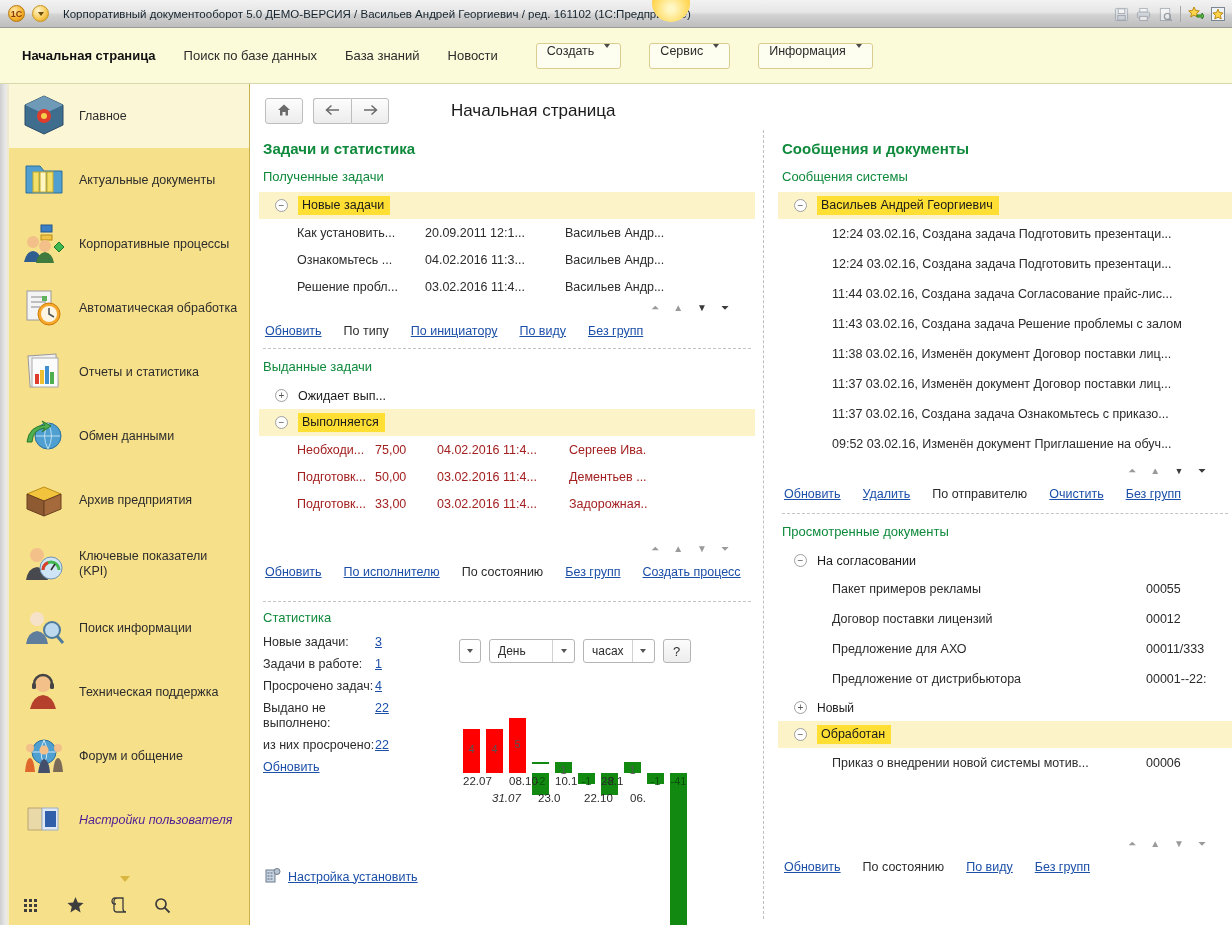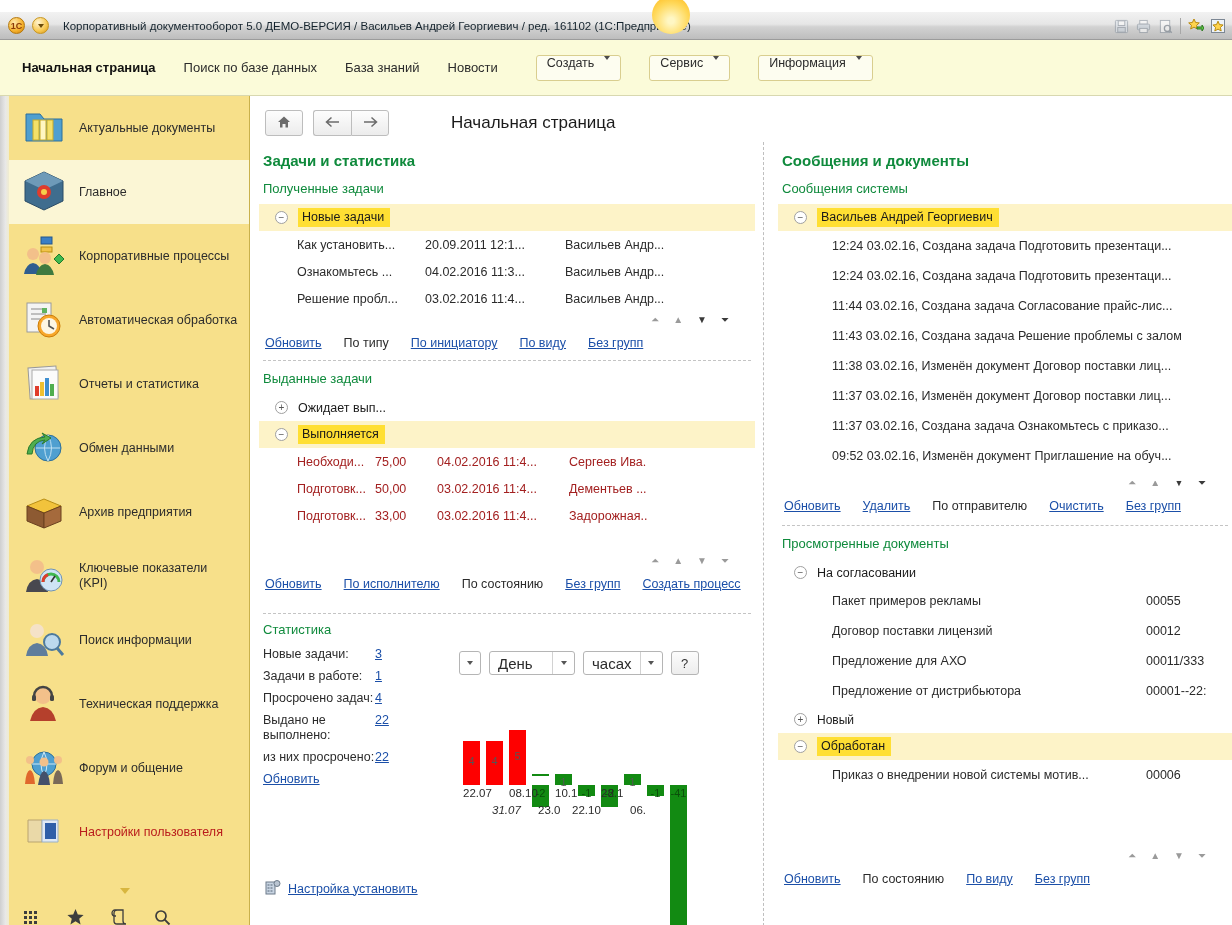--- a/index.html
+++ b/index.html
@@ -5,21 +5,21 @@
   * { box-sizing: border-box; }
   html, body { margin:0; padding:0; }
   body {
     width:1232px; height:925px;
     font-family:"Liberation Sans", sans-serif;
     font-size:12px;
     background:#ffffff;
     overflow:hidden;
     color:#1a1a1a;
   }
-  .app { position:relative; width:1232px; height:829px;margin-top:12px; }
+  .app { position:relative; width:1232px; height:829px; }
 
   
   .titlebar {
     position:absolute; left:0; top:0; width:1232px; height:28px;
     background:linear-gradient(to bottom,#f2f2f2 0%,#e6e6e6 45%,#d2d2d2 55%,#bdbdbd 100%);
     border-bottom:1px solid #9b9b9b;
     display:flex; align-items:center;
   }
   .tb-logo {
     width:17px; height:17px; border-radius:50%; margin-left:8px;
@@ -68,21 +68,21 @@
   }
   .sb-edge { position:absolute; left:0; top:0; width:9px; height:100%;
     background:linear-gradient(to right,#cfcfcf,#e8e8e8 60%,#f0ecd0); }
   .sb-list { position:absolute; left:9px; top:0; right:0; bottom:45px; overflow:hidden; }
   .sb-item {
     display:flex; align-items:center; min-height:64px; padding:4px 10px 4px 12px; cursor:pointer;
   }
   .sb-item.active { background:#fbf6d5; }
   .sb-item .ico { width:48px; height:48px; flex:0 0 48px; margin-right:10px; position:relative; }
   .sb-item .lbl { font-size:12.5px; color:#2c2c2c; line-height:15px; }
-  .sb-item.faded .lbl { color:#b91c1c; }
+  .sb-item.faded .lbl { color:#4c1d95;font-style:italic; }
   .sb-more { position:absolute; left:0; right:0; bottom:40px; text-align:center; }
   .sb-more i { display:inline-block; width:0;height:0;border-left:5px solid transparent;border-right:5px solid transparent;border-top:6px solid #d8b63f; }
   .sb-bottom {
     position:absolute; left:9px; right:0; bottom:0; height:40px;
     display:flex; align-items:center; gap:26px; padding-left:14px;
   }
   .sb-bottom .bi { color:#3d3d3d; cursor:pointer; display:flex;align-items:center;justify-content:center; }
 
   
   .work { position:absolute; left:251px; top:84px; width:981px; height:841px; background:#fff; }
@@ -130,21 +130,21 @@
 
   
   .stats { display:flex; margin-top:6px; }
   .stats-left { width:200px; padding-left:4px; }
   .st-row { display:flex; margin-bottom:7px; }
   .st-row .k { width:112px; font-size:12.5px; color:#2b2b2b; line-height:15px; }
   .st-row .v { font-size:12.5px; color:#1b4fa8; text-decoration:underline; cursor:pointer;}
   .chartwrap { flex:1; position:relative; }
   .chart-toolbar { display:flex; align-items:center; gap:8px; padding-top:4px;}
   .ddbtn { height:24px; border:1px solid #b5b5b5; background:#fff; border-radius:3px; display:flex; align-items:center; }
-  .ddbtn .txt { padding:0 8px; font-size:15px; color:#2b2b2b; min-width:62px;}
+  .ddbtn .txt { padding:0 8px; font-size:12px; color:#2b2b2b; min-width:62px;}
   .ddbtn .arrowcell { width:22px; height:22px; border-left:1px solid #d2d2d2; display:flex;align-items:center;justify-content:center; }
   .ddbtn.small .arrowcell { border-left:none; width:20px; }
   .ddbtn i.dn { width:0;height:0;border-left:3.5px solid transparent;border-right:3.5px solid transparent;border-top:4px solid #555; }
   .helpbtn { width:28px;height:24px;border:1px solid #b5b5b5;border-radius:3px;background:linear-gradient(to bottom,#fcfcfc,#ededed);
     display:flex;align-items:center;justify-content:center; font-size:13px;color:#333; cursor:pointer;}
   .plot { position:relative; margin-top:18px; height:170px; width:250px; }
   .bar { position:absolute; }
   .bar .blabel { position:absolute; width:100%; text-align:center; font-size:11px; color:#555; }
   .xlab { position:absolute; font-size:11.5px; color:#2b2b2b; white-space:nowrap; }
   .tickline { position:absolute; height:2px; background:#128a12; }
@@ -224,37 +224,37 @@
     </div>
     <div class="cmd-btn" style="margin-left:14px">
       <span>Информация</span>
       <span class="car"></span>
     </div>
   </div>
 
   <div class="sidebar">
     <div class="sb-edge"></div>
     <div class="sb-list" id="sb-list">
+        <div class="sb-item active">
+          <span class="ico"><svg width="46" height="46" viewBox="0 0 46 46">
+              <polygon points="23,4 42,13 42,33 23,42 4,33 4,13" fill="#3f6d8e" stroke="#2a4c66"></polygon>
+              <polygon points="23,4 42,13 23,22 4,13" fill="#6e9ab8"></polygon>
+              <circle cx="23" cy="24" r="7" fill="#e03c2c"></circle>
+              <circle cx="23" cy="24" r="3" fill="#f5d04a"></circle>
+            </svg></span>
+          <span class="lbl">Главное</span>
+        </div>
         <div class="sb-item">
           <span class="ico"><svg width="46" height="46" viewBox="0 0 46 46">
               <path d="M5 10 h14 l4 5 h18 v22 H5 z" fill="#4f9fd0" stroke="#2d6f9b"></path>
               <rect x="12" y="16" width="6" height="20" fill="#f3e06a" stroke="#c9ab28"></rect>
               <rect x="19" y="16" width="6" height="20" fill="#fff6c2" stroke="#c9ab28"></rect>
               <rect x="26" y="16" width="6" height="20" fill="#f3e06a" stroke="#c9ab28"></rect>
             </svg></span>
           <span class="lbl">Актуальные документы</span>
-        </div>
-        <div class="sb-item active">
-          <span class="ico"><svg width="46" height="46" viewBox="0 0 46 46">
-              <polygon points="23,4 42,13 42,33 23,42 4,33 4,13" fill="#3f6d8e" stroke="#2a4c66"></polygon>
-              <polygon points="23,4 42,13 23,22 4,13" fill="#6e9ab8"></polygon>
-              <circle cx="23" cy="24" r="7" fill="#e03c2c"></circle>
-              <circle cx="23" cy="24" r="3" fill="#f5d04a"></circle>
-            </svg></span>
-          <span class="lbl">Главное</span>
         </div>
         <div class="sb-item">
           <span class="ico"><svg width="46" height="46" viewBox="0 0 46 46">
               <rect x="20" y="5" width="11" height="7" fill="#3b7fc4" stroke="#24568c"></rect>
               <rect x="20" y="15" width="11" height="5" fill="#f1c34a" stroke="#b88e12"></rect>
               <circle cx="12" cy="22" r="6" fill="#f3c08a"></circle>
               <path d="M3 42 q2-10 9-11 q7 1 9 11z" fill="#2f5d8f"></path>
               <circle cx="24" cy="26" r="6" fill="#f3c08a"></circle>
               <path d="M15 43 q2-10 9-11 q7 1 9 11z" fill="#3f7a3f"></path>
               <polygon points="38,22 43,27 38,32 33,27" fill="#3fb94f" stroke="#1d7a2a"></polygon>
@@ -588,21 +588,21 @@
                 <div class="bar" style="left:211px;top:92px;width:17px;height:451px;background:#128a12;">
                   <span class="blabel" style="top:2px;color:#0a4f0a">-41</span>
                 </div>
                 <div class="tickline" style="left:73px;top:81px;width:17px;"></div>
                 <div class="tickline" style="left:165px;top:81px;width:17px;"></div>
                 <span class="xlab" style="left:4px;top:94px;">22.07</span>
                 <span class="xlab" style="left:33px;top:111px;font-style:italic;">31.07</span>
                 <span class="xlab" style="left:50px;top:94px;">08.10</span>
                 <span class="xlab" style="left:79px;top:111px;">23.0</span>
                 <span class="xlab" style="left:96px;top:94px;">10.1</span>
-                <span class="xlab" style="left:113px;top:111px;">22.10</span>
+                <span class="xlab" style="left:125px;top:111px;">22.10</span>
                 <span class="xlab" style="left:142px;top:94px;text-align:right;">28.1</span>
                 <span class="xlab" style="left:171px;top:111px;">06.</span>
               </div>
           </div>
         </div>
 
         <div class="settings-link">
           <span>
             <svg width="16" height="16" viewBox="0 0 16 16">
                 <rect x="1" y="3" width="9" height="12" fill="#c8d4e2" stroke="#6d7b8a"></rect>

